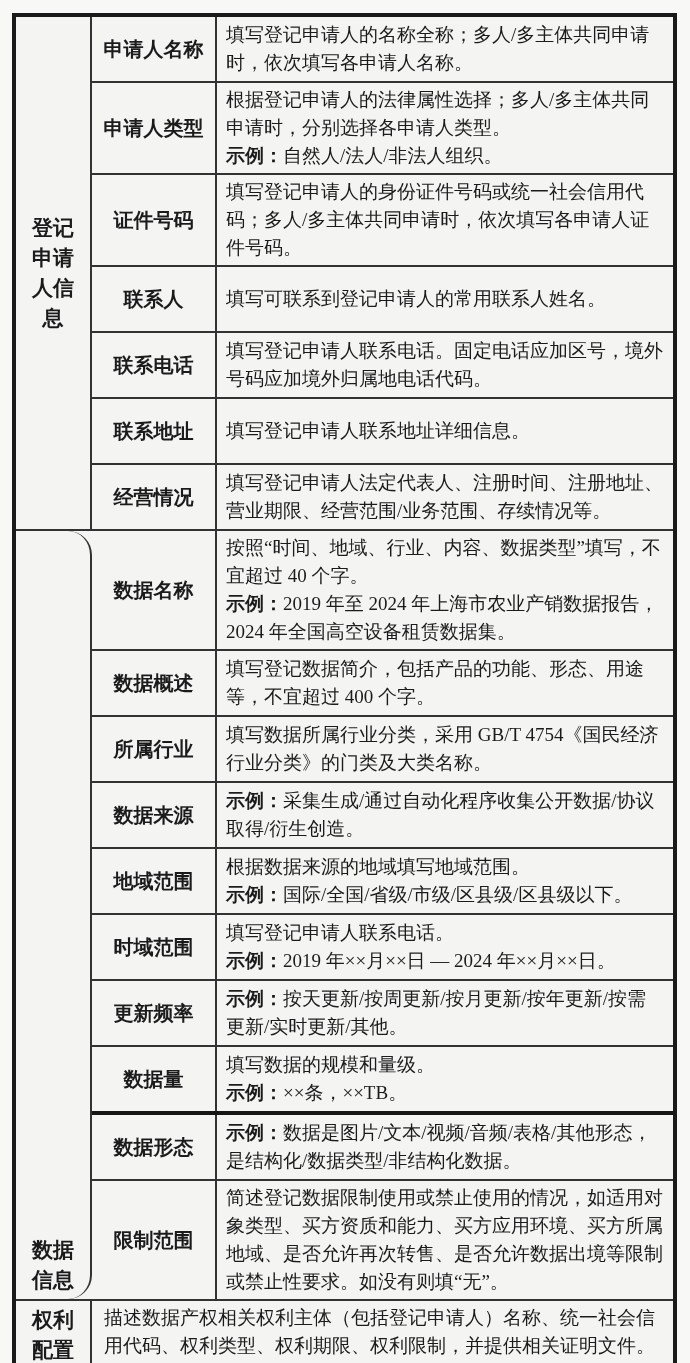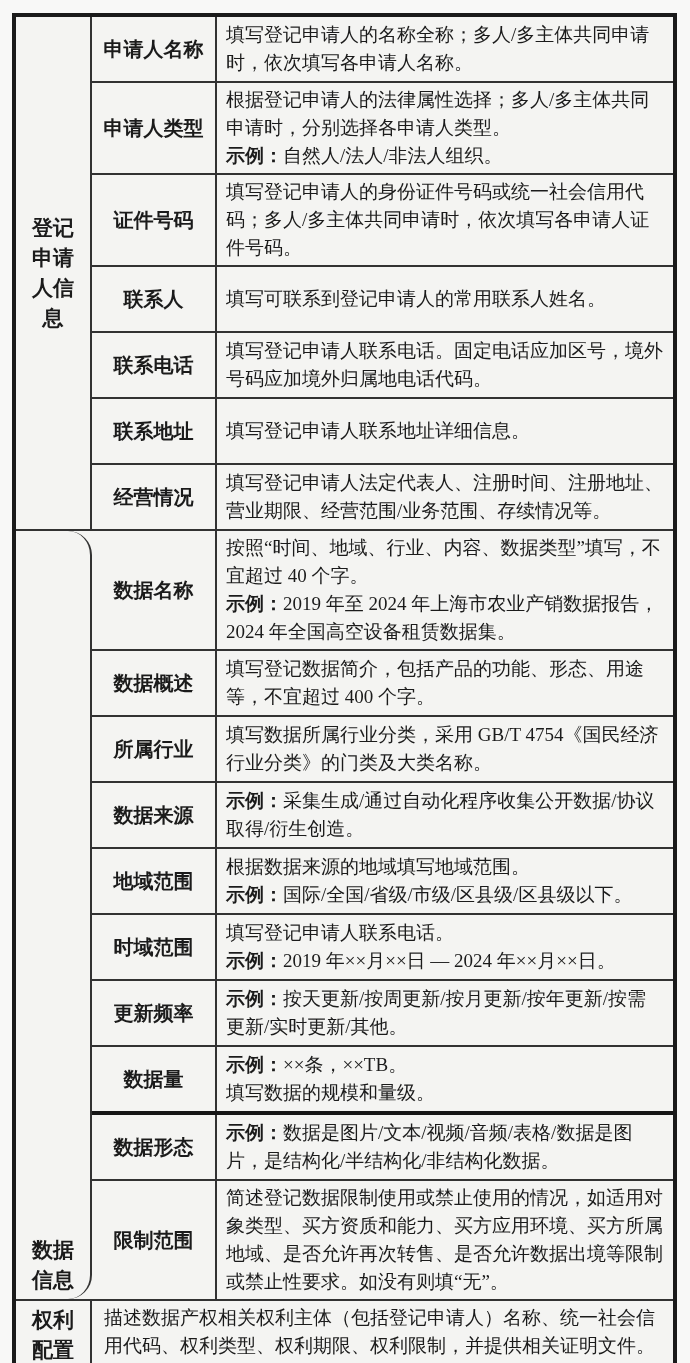--- a/index.html
+++ b/index.html
@@ -227,32 +227,32 @@
             </div>
             <div class="desc-cell">
               <p><span class="prefix">示例：</span><span>按天更新/按周更新/按月更新/按年更新/按需更新/实时更新/其他。</span></p>
             </div>
           </div>
           <div class="row">
             <div class="label-cell">
               <span>数据量</span>
             </div>
             <div class="desc-cell">
+              <p><span>填写数据的规模和量级。</span></p>
               <p><span class="prefix">示例：</span><span>××条，××TB。</span></p>
-              <p><span>填写数据的规模和量级。</span></p>
             </div>
           </div>
           <div class="row thick-top">
             <div class="label-cell">
               <span>数据</span>
               <br>
               <span>形态</span>
             </div>
             <div class="desc-cell">
-              <p><span class="prefix">示例：</span><span>数据是图片/文本/视频/音频/表格/数据是图片，是结构化/半结构化/非结构化数据。</span></p>
+              <p><span class="prefix">示例：</span><span>数据是图片/文本/视频/音频/表格/其他形态，是结构化/数据类型/非结构化数据。</span></p>
             </div>
           </div>
           <div class="row">
             <div class="label-cell">
               <span>限制范围</span>
             </div>
             <div class="desc-cell">
               <p><span>简述登记数据限制使用或禁止使用的情况，如适用对象类型、买方资质和能力、买方应用环境、买方所属地域、是否允许再次转售、是否允许数据出境等限制或禁止性要求。如没有则填“无”。</span></p>
             </div>
           </div>

